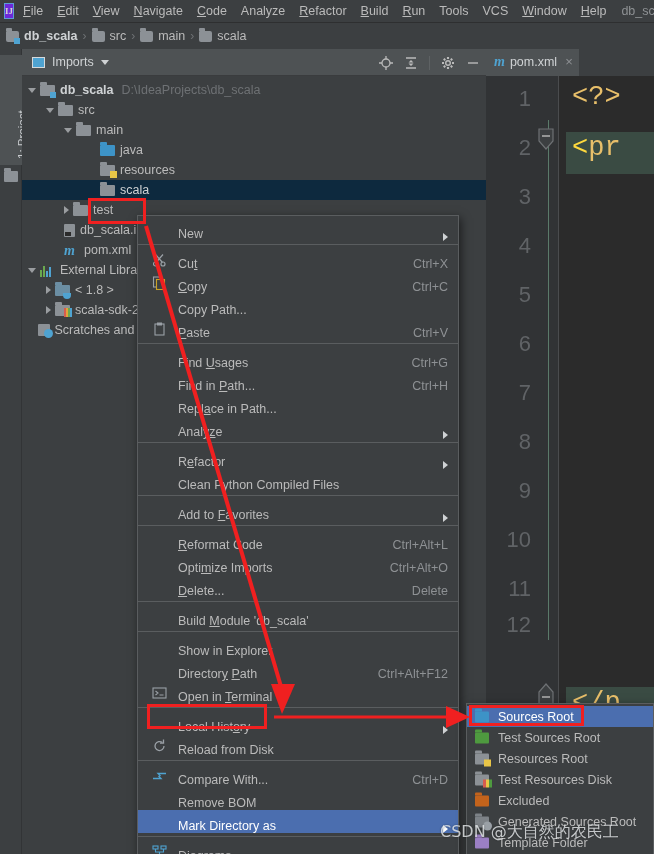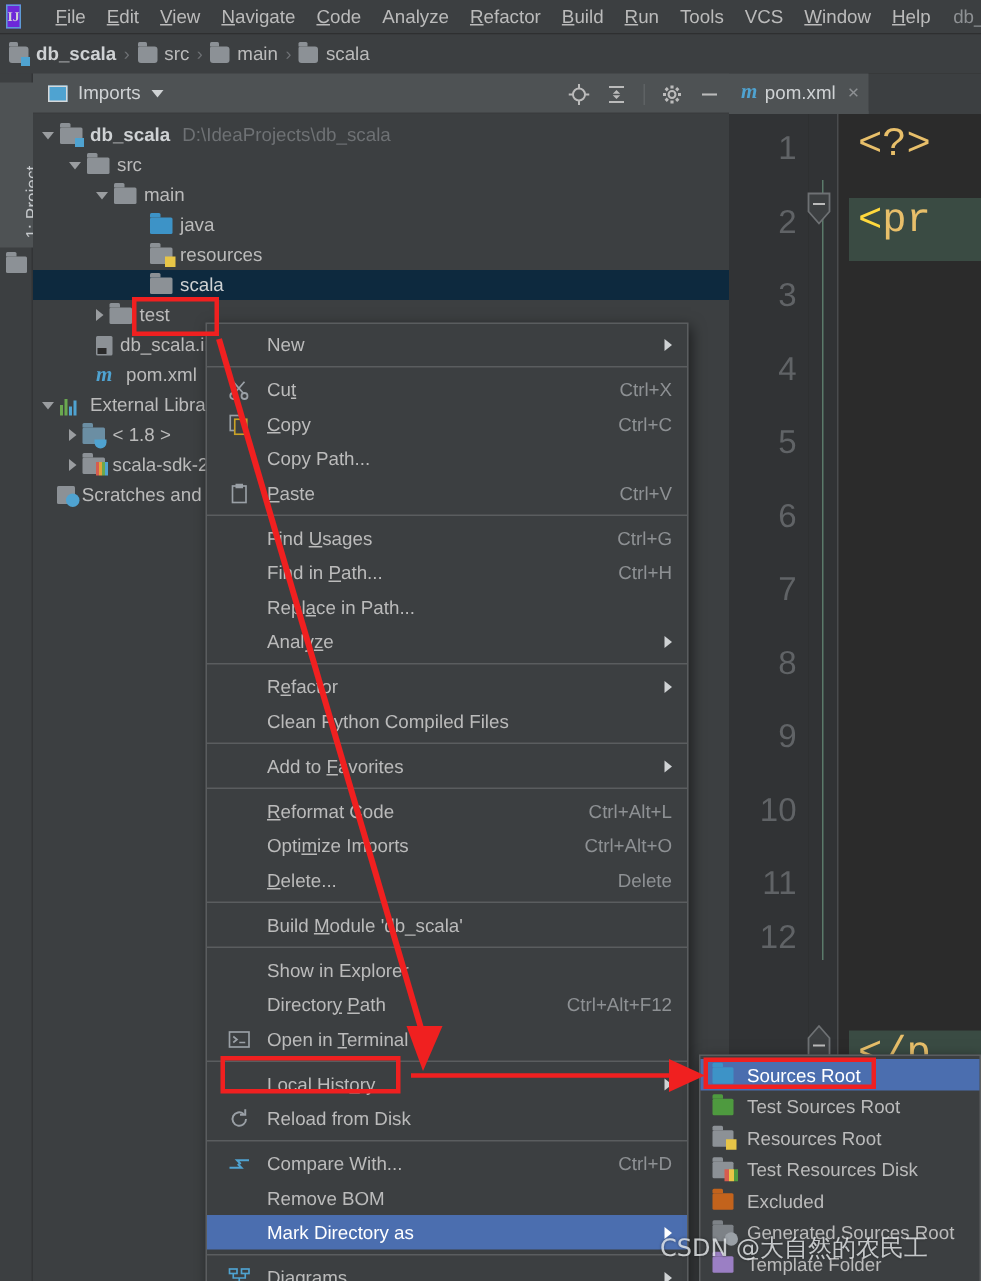--- a/index.html
+++ b/index.html
@@ -12,21 +12,21 @@
   }
   #app { position:relative; width:654px; height:854px; }
 
   
   .menubar {
     position:absolute; left:0; top:0; width:654px; height:23px;
     background:#3C3F41; display:flex; align-items:center;
     border-bottom:1px solid #2E2F30;
   }
   .ij-logo {
-    width:16px; height:16px; margin-left:4px; margin-right:16px;
+    width:16px; height:16px; margin-left:4px; margin-right:2px;
     border:1px solid #5E9BD6; background:#6d28d9;
     color:#CFD2D4; font-size:9px; line-height:14px; text-align:center;
     font-family:"Liberation Serif", serif; font-weight:bold;
   }
   .menubar .mi {
     color:#BBBBBB; font-size:12.5px; padding:2px 7px; white-space:nowrap;
   }
   .menubar .mi u { text-decoration:underline; }
   .menubar .wtitle { color:#8E9194; font-size:12.5px; padding-left:8px; }
 
@@ -186,21 +186,21 @@
   }
 
   
   .ctx {
     position:absolute; left:137px; top:215px; width:322px;
     background:#3C3F41; border:1px solid #5A5D5F;
     box-shadow:2px 3px 9px rgba(0,0,0,.55);
     padding:2px 0;
   }
   .ctx .item {
-    position:relative; height:23px; display:flex; align-items:center;
+    position:relative; height:23px; display:flex; align-items:flex-end;
     padding-left:40px; padding-right:10px; color:#BBBBBB; font-size:12.5px;
     white-space:nowrap;
   }
   .ctx .item.hi { background:#4B6EAF; color:#FFFFFF; }
   .ctx .item .sc { margin-left:auto; color:#8E9194; font-size:12.5px; padding-left:18px; }
   .ctx .item .sub {
     margin-left:auto; width:0;height:0;
     border-top:4px solid transparent;border-bottom:4px solid transparent;
     border-left:5px solid #CFD2D4;
   }

